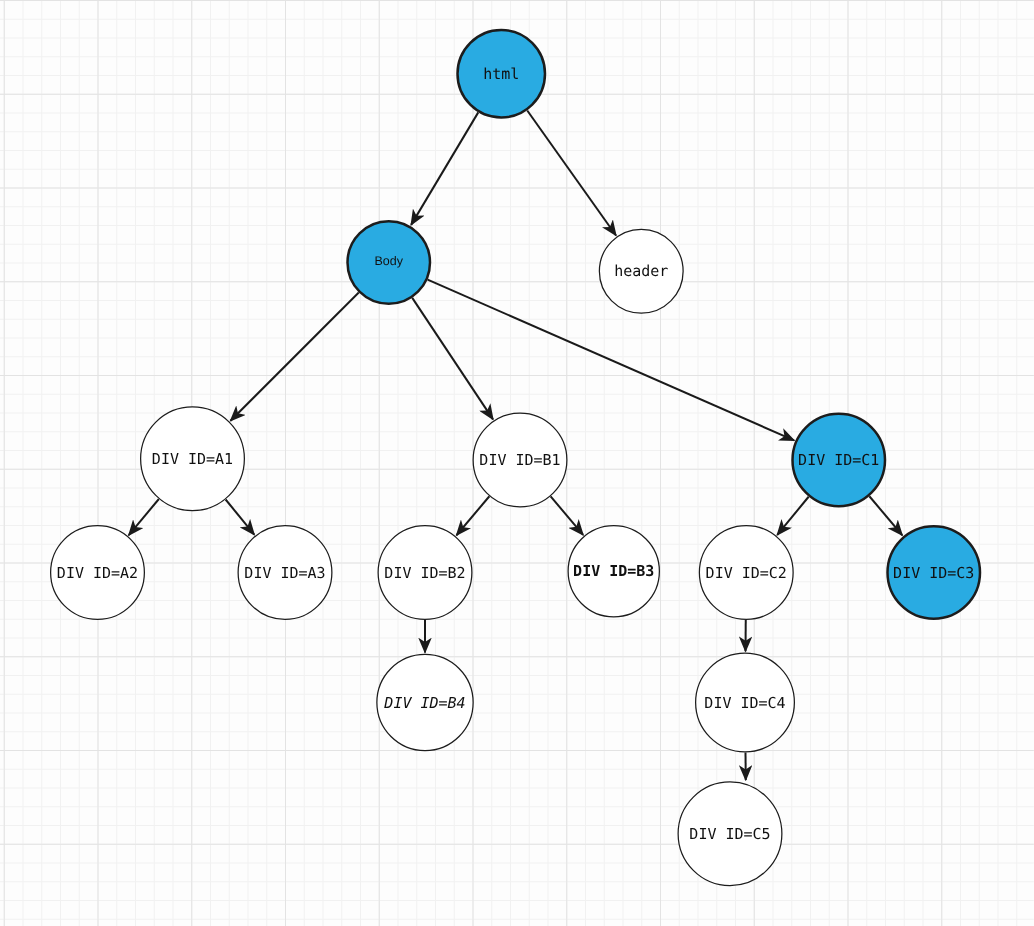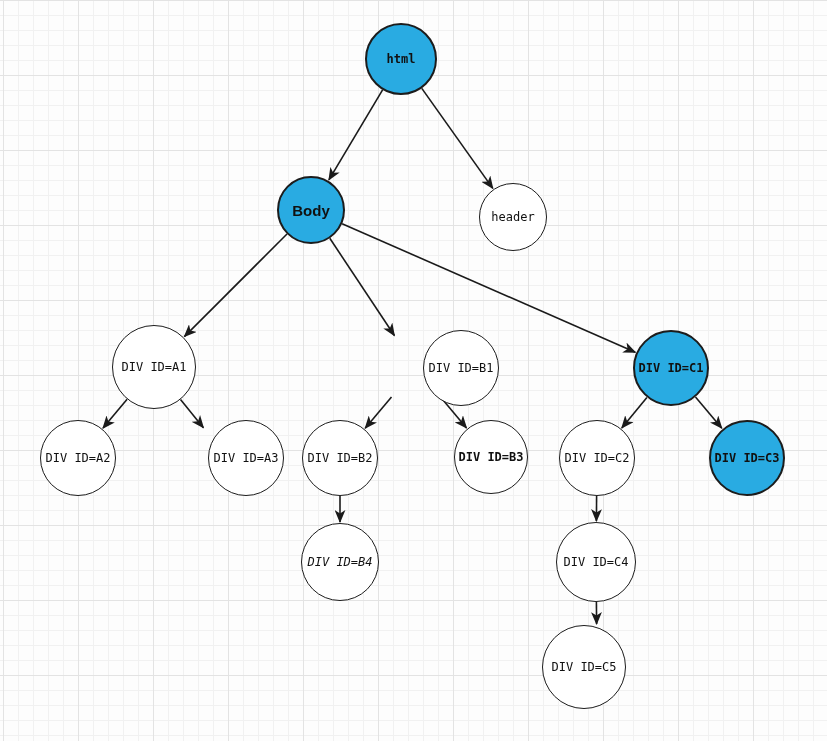--- a/index.html
+++ b/index.html
@@ -20,26 +20,26 @@
     background-position:3px 0, 0 0, 3px 0, 0 0;
     font-family:"DejaVu Sans Mono","Liberation Mono",monospace;
   }
   .edge-layer{position:absolute; left:0; top:0; width:827px; height:741px;}
   .edge-layer line{stroke:var(--edge); stroke-width:1.6px;}
   .node{
     position:absolute; box-sizing:border-box; border-radius:50%;
     background:var(--node-fill); border:1.5px solid var(--node-stroke);
     display:flex; align-items:center; justify-content:center;
   }
-  .node.hl{background:var(--node-hl); border-width:2px;font-weight:bold;}
+  .node.hl{background:var(--node-hl); border-width:2px;}
   .lbl{
     font-size:12px; color:var(--text); white-space:nowrap; line-height:1;
     user-select:none;
   }
-  .lbl-sans{font-family:"Liberation Sans",sans-serif; font-size:15px;}
+  .lbl-sans{font-family:"Liberation Sans",sans-serif; font-size:10px;}
 </style>
 </head>
 <body>
 
 <div class="canvas" id="canvas">
   <svg class="edge-layer" id="edge-layer" xmlns="http://www.w3.org/2000/svg" width="827" height="741" viewBox="0 0 827 741">
     <defs>
       <marker id="arrowhead" viewBox="0 0 12 10" refX="11" refY="5" markerWidth="13" markerHeight="11" markerUnits="userSpaceOnUse" orient="auto">
         <path id="arrowhead-path" d="M0,0 L12,5 L0,10 L3.2,5 Z" fill="#1a1a1a"></path>
       </marker>
@@ -67,30 +67,30 @@
       </div>
       <div class="node hl" style="left: 277px; top: 176px; width: 68px; height: 68px;">
         <span class="lbl lbl-sans">Body</span>
       </div>
       <div class="node" style="left: 479px; top: 183px; width: 68px; height: 68px;">
         <span class="lbl">header</span>
       </div>
       <div class="node" style="left: 112px; top: 325px; width: 84px; height: 84px;">
         <span class="lbl">DIV ID=A1</span>
       </div>
-      <div class="node" style="left: 378px; top: 330px; width: 76px; height: 76px; margin-left: 45px;">
+      <div class="node" style="left: 378px; top: 330px; width: 76px; height: 76px;">
         <span class="lbl">DIV ID=B1</span>
       </div>
       <div class="node hl" style="left: 633px; top: 330px; width: 76px; height: 76px; text-align: center;">
         <span class="lbl">DIV ID=C1</span>
       </div>
       <div class="node" style="left: 40px; top: 420px; width: 76px; height: 76px;">
         <span class="lbl">DIV ID=A2</span>
       </div>
-      <div class="node" style="left: 208px; top: 420px; width: 76px; height: 76px;">
+      <div class="node" style="left: 190px; top: 420px; width: 76px; height: 76px;">
         <span class="lbl">DIV ID=A3</span>
       </div>
       <div class="node" style="left: 302px; top: 420px; width: 76px; height: 76px; justify-content: center;">
         <span class="lbl">DIV ID=B2</span>
       </div>
       <div class="node" style="left: 454px; top: 420px; width: 74px; height: 74px; font-weight: bold;">
         <span class="lbl">DIV ID=B3</span>
       </div>
       <div class="node" style="left: 559px; top: 420px; width: 76px; height: 76px;">
         <span class="lbl">DIV ID=C2</span>

